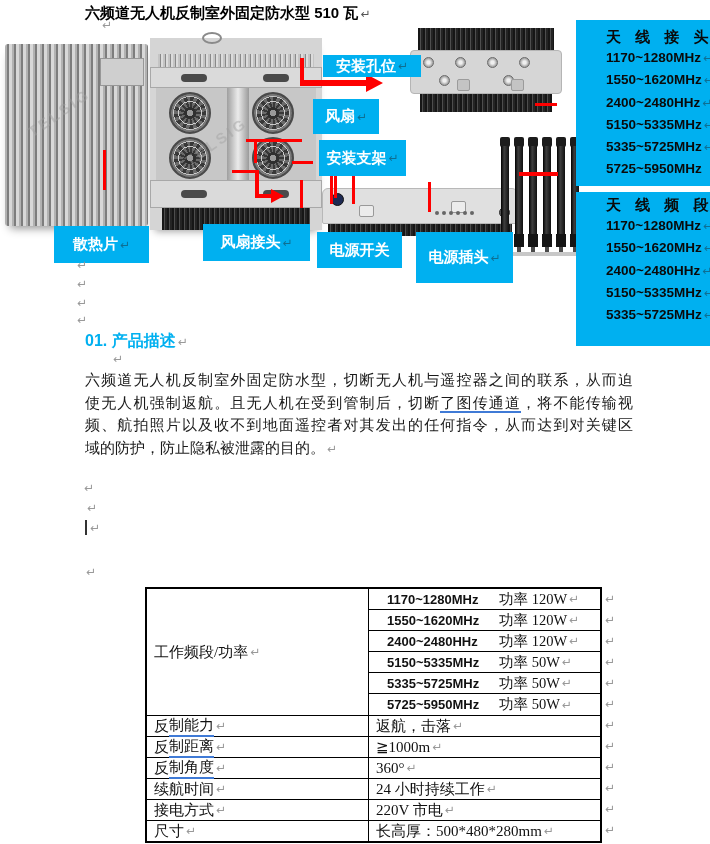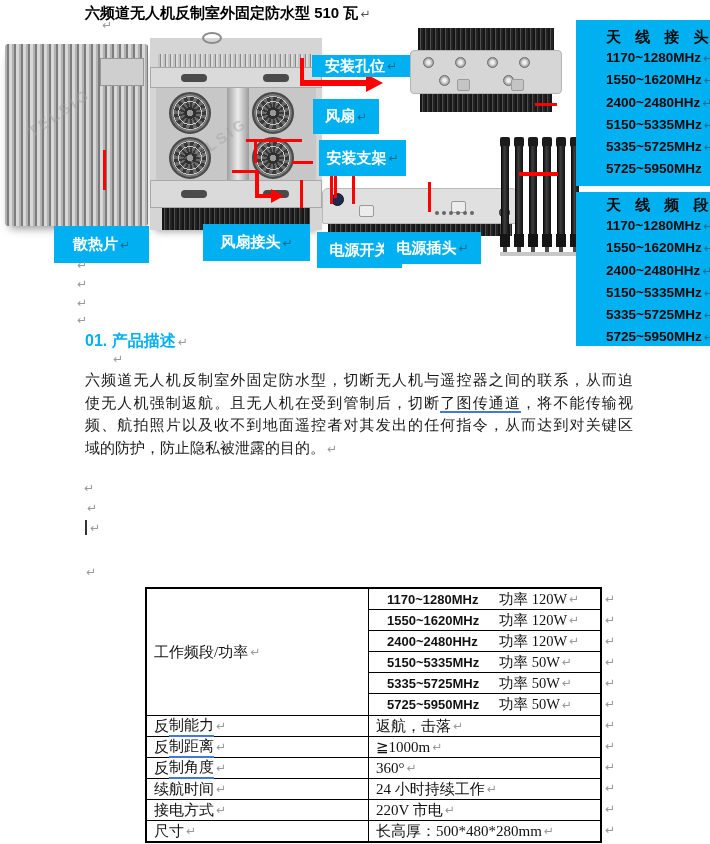--- a/index.html
+++ b/index.html
@@ -205,21 +205,21 @@
   <div class="red" style="left:255px;top:170px;width:4px;height:27px;"></div>
   <div class="red" style="left:255px;top:194px;width:16px;height:4px;"></div>
   <div class="arrowhead small" style="left:271px;top:189px;"></div>
   <div class="red" style="left:300px;top:180px;width:3px;height:28px;"></div>
   <div class="red" style="left:330px;top:176px;width:3px;height:28px;"></div>
   <div class="red" style="left:352px;top:174px;width:3px;height:30px;"></div>
   <div class="red" style="left:428px;top:182px;width:3px;height:30px;"></div>
   <div class="red" style="left:519px;top:172px;width:39px;height:4px;"></div>
   <div class="red" style="left:535px;top:103px;width:22px;height:3px;"></div>
 
-  <div class="callout" style="left:312px;top:55px;width:98px;height:22px;">
+  <div class="callout" style="left:323px;top:55px;width:98px;height:22px;">
     <span>安装孔位</span>
       <span class="mark onblue">↵</span>
   </div>
   <div class="callout" style="left:313px;top:99px;width:66px;height:35px;">
     <span>风扇</span>
       <span class="mark onblue">↵</span>
   </div>
   <div class="callout" style="left:319px;top:140px;width:87px;height:36px;">
     <span>安装支架</span>
       <span class="mark onblue">↵</span>
@@ -228,42 +228,41 @@
     <span>散热片</span>
       <span class="mark onblue">↵</span>
   </div>
   <div class="callout" style="left:203px;top:224px;width:107px;height:37px;">
     <span>风扇接头</span>
       <span class="mark onblue">↵</span>
   </div>
   <div class="callout" style="left:317px;top:232px;width:85px;height:36px;">
     <span>电源开关</span>
   </div>
-  <div class="callout" style="left:384px;top:232px;width:97px;height:32px;">
+  <div class="callout" style="left:416px;top:232px;width:97px;height:51px;">
     <span>电源插头</span>
       <span class="mark onblue">↵</span>
   </div>
 
   <div class="panel" style="top:20px;height:166px;padding-top:8px;">
     <div class="panel-title">天 线 接 头</div>
     <div class="panel-item"><span>1170~1280MHz</span><span class="mark onblue">↵</span></div>
     <div class="panel-item"><span>1550~1620MHz</span><span class="mark onblue">↵</span></div>
     <div class="panel-item"><span>2400~2480HHz</span><span class="mark onblue">↵</span></div>
     <div class="panel-item"><span>5150~5335MHz</span><span class="mark onblue">↵</span></div>
     <div class="panel-item"><span>5335~5725MHz</span><span class="mark onblue">↵</span></div>
     <div class="panel-item"><span>5725~5950MHz</span></div>
   </div>
   <div class="panel" style="top:192px;height:154px;padding-top:4px;">
     <div class="panel-title">天 线 频 段</div>
     <div class="panel-item"><span>1170~1280MHz</span><span class="mark onblue">↵</span></div>
     <div class="panel-item"><span>1550~1620MHz</span><span class="mark onblue">↵</span></div>
     <div class="panel-item"><span>2400~2480HHz</span><span class="mark onblue">↵</span></div>
     <div class="panel-item"><span>5150~5335MHz</span><span class="mark onblue">↵</span></div>
     <div class="panel-item"><span>5335~5725MHz</span><span class="mark onblue">↵</span></div>
-    <div class="panel-item"><span>5725~5950MHz</span><span class="mark onblue">↵</span></div>
   </div>
 
   <span class="abs-mark" style="left:77px;top:258px;">↵</span>
   <span class="abs-mark" style="left:77px;top:277px;">↵</span>
   <span class="abs-mark" style="left:77px;top:296px;">↵</span>
   <span class="abs-mark" style="left:77px;top:313px;">↵</span>
 
   <div class="heading" style="top:331px;">
     <span>01. 产品描述</span><span class="mark">↵</span>
   </div>

